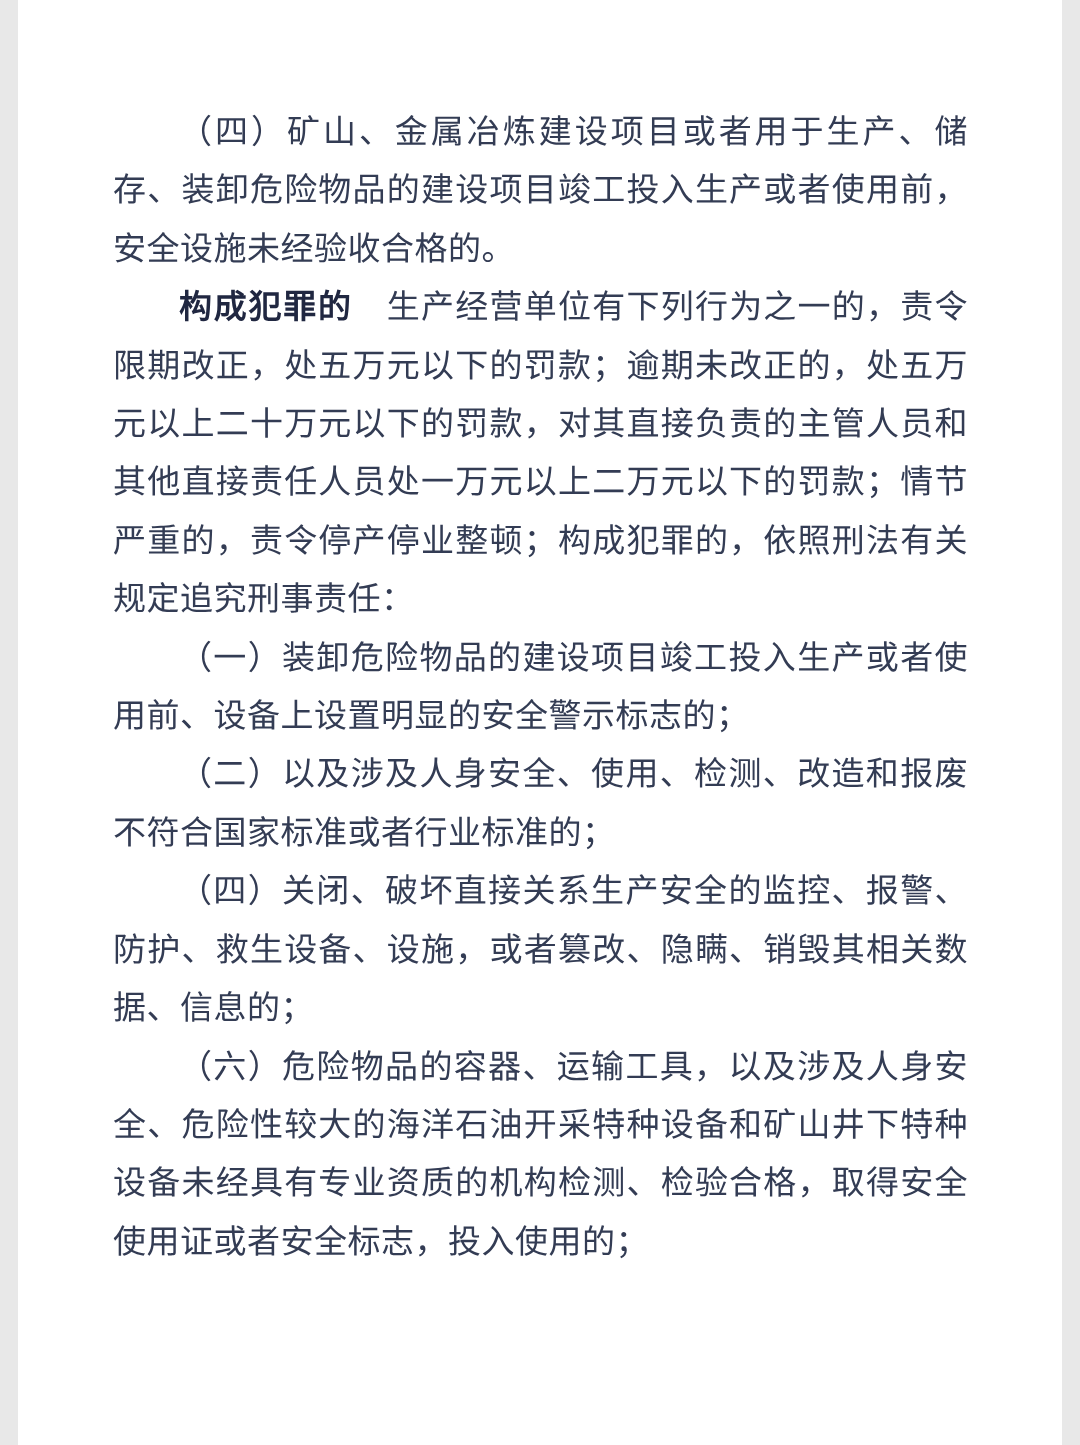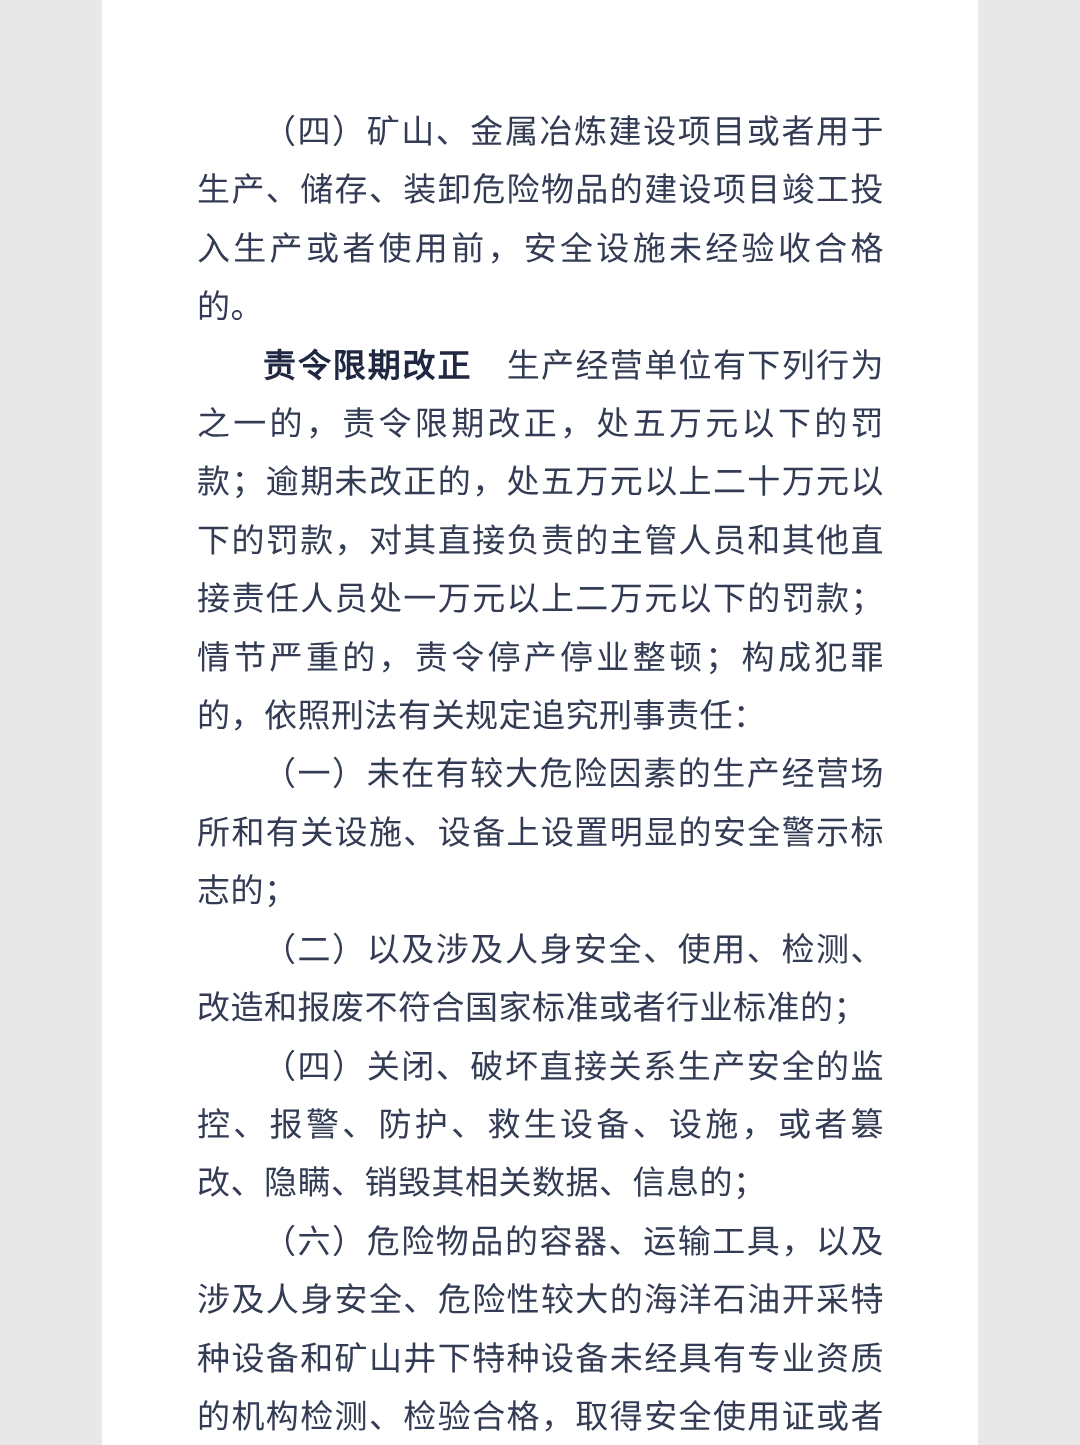--- a/index.html
+++ b/index.html
@@ -2,21 +2,21 @@
 <html lang="zh-CN"><head>
 <meta charset="utf-8">
 <style>
   html, body {
     margin: 0;
     padding: 0;
     background: #e8e8e8;
   }
   .page {
     position: relative;
-    width: 876px;
+    width: 1044px;
     height: 1445px;
     margin: 0 auto;
     background: #ffffff;
     overflow: hidden;
     box-sizing: border-box;
     padding: 103px 94px 0 95px;
   }
   .doc {
     font-family: "Liberation Serif", "DejaVu Serif", serif;
     font-size: 33px;
@@ -40,23 +40,23 @@
   }
 </style>
 </head>
 <body>
 
 <div class="page">
   <div class="doc">
 
     <p><span>（四）矿山、金属冶炼建设项目或者用于生产、储存、装卸危险物品的建设项目竣工投入生产或者使用前，安全设施未经验收合格的。</span></p>
 
-    <p><span class="article-no">责令限期改正</span><span>　生产经营单位有下列行为之一的，责令限期改正，处五万元以下的罚款；逾期未改正的，处五万元以上二十万元以下的罚款，对其直接负责的主管人员和其他直接责任人员处一万元以上二万元以下的罚款；情节严重的，责令停产停业整顿；构成犯罪的，依照刑法有关规定追究刑事责任：</span></p>
+    <p><span class="article-no">构成犯罪的</span><span>　生产经营单位有下列行为之一的，责令限期改正，处五万元以下的罚款；逾期未改正的，处五万元以上二十万元以下的罚款，对其直接负责的主管人员和其他直接责任人员处一万元以上二万元以下的罚款；情节严重的，责令停产停业整顿；构成犯罪的，依照刑法有关规定追究刑事责任：</span></p>
 
-    <p><span>（一）未在有较大危险因素的生产经营场所和有关设施、设备上设置明显的安全警示标志的；</span></p>
+    <p><span>（一）装卸危险物品的建设项目竣工投入生产或者使用前、设备上设置明显的安全警示标志的；</span></p>
 
     <p><span>（二）以及涉及人身安全、使用、检测、改造和报废不符合国家标准或者行业标准的；</span></p>
 
 
     <p><span>（四）关闭、破坏直接关系生产安全的监控、报警、防护、救生设备、设施，或者篡改、隐瞒、销毁其相关数据、信息的；</span></p>
 
 
     <p><span>（六）危险物品的容器、运输工具，以及涉及人身安全、危险性较大的海洋石油开采特种设备和矿山井下特种设备未经具有专业资质的机构检测、检验合格，取得安全使用证或者安全标志，投入使用的；</span></p>
 
   </div>

